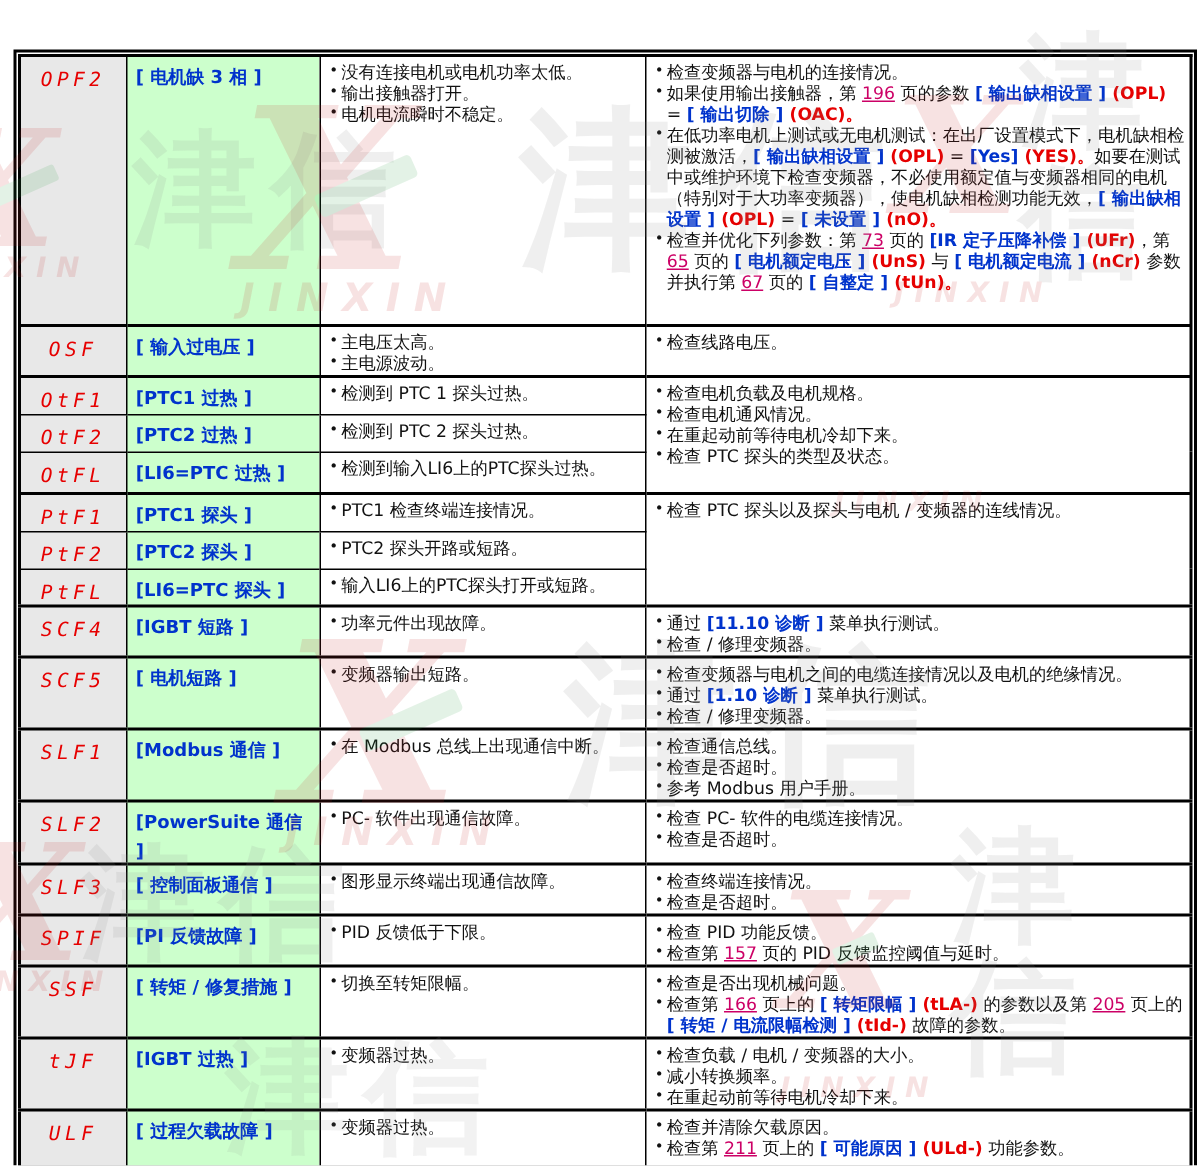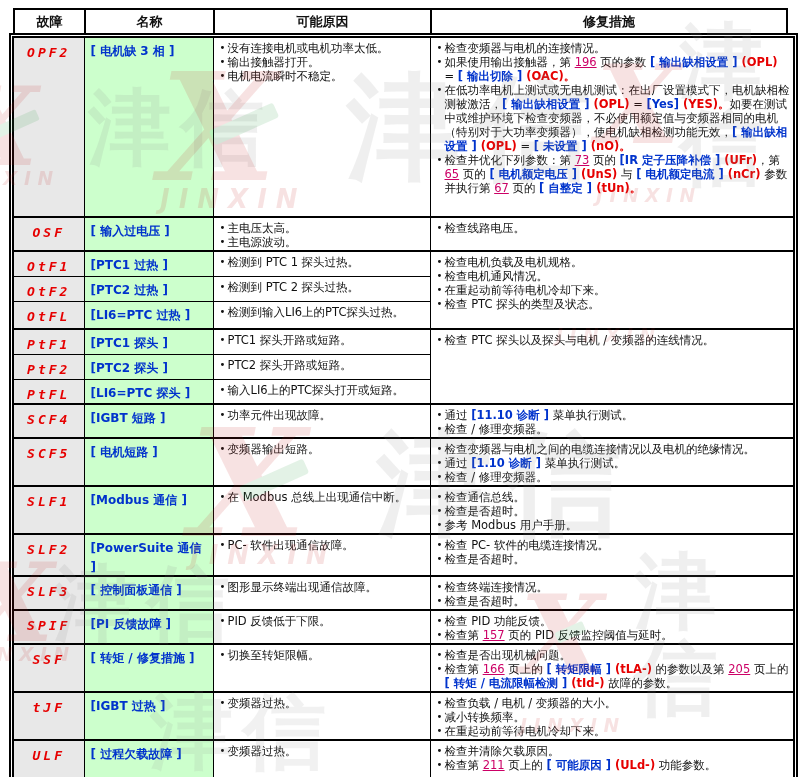--- a/index.html
+++ b/index.html
@@ -34,21 +34,21 @@
   }
   .body-table tr:first-child td { border-top:none; }
   .body-table td.sub { border-top:1px solid var(--border-black,#000); }
   .body-table td:first-child { border-left:none; }
 
   .c-code {
     background:var(--gray-cell,#e8e8e8); text-align:center; padding:4px 1px 0 1px;
   }
   .code-text {
     font-family:"DejaVu Sans Mono","Liberation Mono",monospace;
-    font-style:italic; font-weight:bold; font-size:13px; letter-spacing:3px;
+    font-style:italic; font-weight:normal; font-size:13px; letter-spacing:3px;
     color:var(--code-red,#e60000); white-space:nowrap;
   }
   .c-name { background:var(--green-cell,#ccffcc); padding:2px 2px 0 6px; }
   .name-text { color:var(--name-blue,#0033cc); font-weight:bold; font-size:12px; line-height:14px; }
 
   .c-cause, .c-fix { background:#fff; padding:3px 3px 1px 4px; font-size:11.5px; line-height:14px; }
 
   .bullet { display:flex; }
   .bm { flex:none; width:10px; text-align:center; font-size:10px; line-height:14px; }
   .bt { flex:1; }
@@ -139,36 +139,20 @@
         <span class="wm-cjk">津信</span>
       </div>
     <div class="wm-latin">JINXIN</div>
   </div>
   <div class="wm wm8 wm-sm">
     <div class="wm-row">
         <span class="wm-cjk">津信</span>
       </div>
   </div>
 
-  <table class="head-table">
-    <colgroup>
-        <col style="width:71px">
-        <col style="width:129px">
-        <col style="width:217px">
-        <col>
-      </colgroup>
-    <tbody>
-        <tr>
-          <th>故障</th>
-          <th>名称</th>
-          <th>可能原因</th>
-          <th>修复措施</th>
-        </tr>
-      </tbody>
-  </table>
 
   <div class="body-frame">
     <table class="body-table">
       <colgroup>
           <col style="width:71px">
           <col style="width:129px">
           <col style="width:217px">
           <col>
         </colgroup>
       <tbody>
@@ -275,21 +259,21 @@
                 <span class="bt"><span class="sg-plain">检测到输入LI6上的PTC探头过热。</span></span>
               </div>
             </td>
           </tr>
           <tr style="height: 25px;">
             <td class="c-code"><span class="code-text">PtF1</span></td>
             <td class="c-name"><span class="name-text">[PTC1 探头 ]</span></td>
             <td class="c-cause">
               <div class="bullet">
                 <span class="bm">•</span>
-                <span class="bt"><span class="sg-plain">PTC1 探头开路或短路。</span></span>
+                <span class="bt"><span class="sg-plain">PTC1 检查终端连接情况。</span></span>
               </div>
             </td>
             <td class="c-fix" rowspan="3">
               <div class="bullet">
                 <span class="bm">•</span>
                 <span class="bt"><span class="sg-plain">检查 PTC 探头以及探头与电机 / 变频器的连线情况。</span></span>
               </div>
             </td>
           </tr>
           <tr style="height: 25px;">

